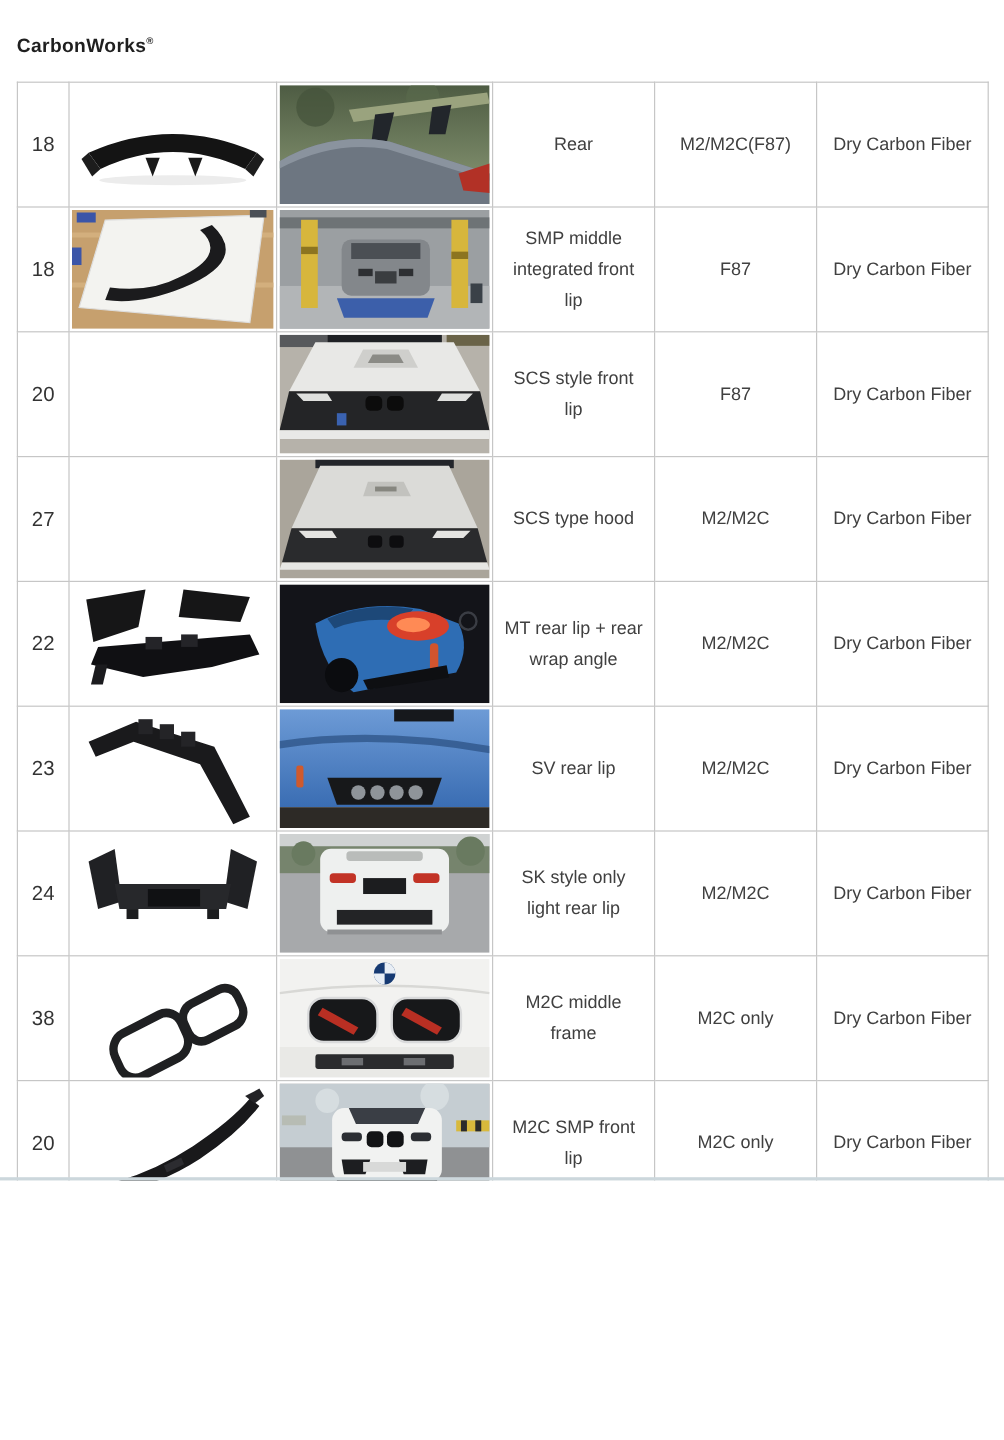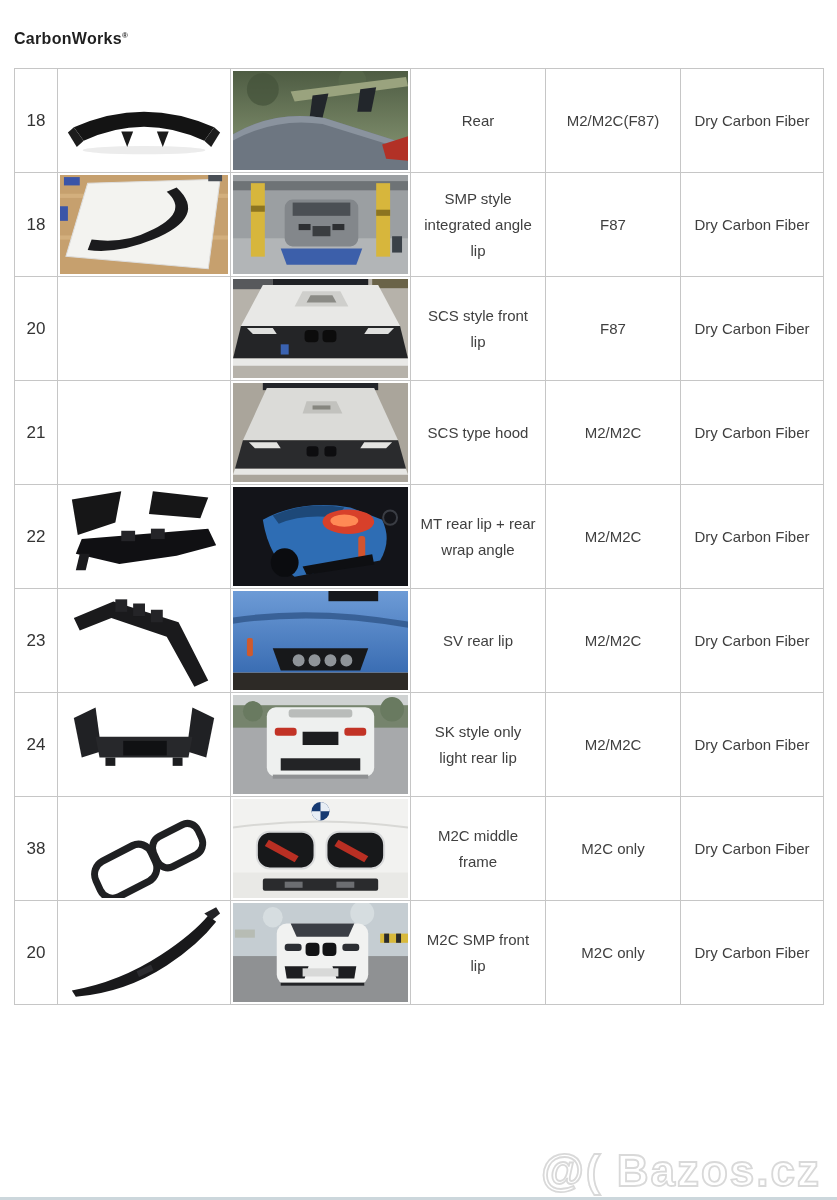--- a/index.html
+++ b/index.html
@@ -1,16 +1,16 @@
 <!DOCTYPE html>
 <html><head>
 <meta charset="utf-8">
 <style>
   html,body{margin:0;padding:0;background:#fff;}
-  #page{position:relative;width:837px;height:1200px;background:#ffffff;overflow:hidden;
+  #page{position:relative;width:837px;height:984px;background:#ffffff;overflow:hidden;
         font-family:"Liberation Sans","DejaVu Sans",sans-serif;color:#3e3e3e;}
   
   #brand{position:absolute;left:14px;top:30px;font-size:16px;font-weight:700;
          color:#1f1f1f;letter-spacing:.3px;}
   #brand sup{font-size:8px;}
   
   table{position:absolute;left:14px;top:68px;border-collapse:collapse;table-layout:fixed;
         width:809px;}
   td{border:1px solid #c6c6c6;vertical-align:middle;text-align:center;padding:0;
      font-size:15px;color:#404040;line-height:26px;overflow:hidden;margin-left:11px;}
@@ -116,21 +116,21 @@
             <rect x="52" y="24" width="74" height="46" rx="8" fill="#83878b"></rect>
             <rect x="60" y="27" width="58" height="13" fill="#4b4f54"></rect>
             <rect x="66" y="48" width="12" height="6" fill="#2d2f32"></rect>
             <rect x="100" y="48" width="12" height="6" fill="#2d2f32"></rect>
             <rect x="80" y="50" width="18" height="10" fill="#3a3d40"></rect>
             <polygon points="48,72 130,72 124,88 54,88" fill="#3c5faa"></polygon>
             <rect x="160" y="60" width="10" height="16" fill="#3a4148"></rect>
           </svg>
         </span>
       </td>
-      <td class="namec">SMP style integrated angle lip</td>
+      <td class="namec">SMP middle integrated front lip</td>
       <td>F87</td>
       <td>Dry Carbon Fiber</td>
     </tr>
 
     <tr>
       <td class="num">20</td>
       <td class="imgcell"></td>
       <td class="imgcell">
         <span class="ph" title="car front with silver hood and carbon front lip">
           <svg viewBox="0 0 176 97" preserveAspectRatio="none">
@@ -151,21 +151,21 @@
             <polygon points="0,78 176,78 176,85 0,85" fill="#e9e9e7"></polygon>
           </svg>
         </span>
       </td>
       <td class="namec">SCS style front lip</td>
       <td>F87</td>
       <td>Dry Carbon Fiber</td>
     </tr>
 
     <tr>
-      <td class="num">21</td>
+      <td class="num">27</td>
       <td class="imgcell"></td>
       <td class="imgcell">
         <span class="ph" title="silver vented hood on dark car front">
           <svg viewBox="0 0 176 97" preserveAspectRatio="none">
             <rect width="176" height="97" fill="#aaa59b"></rect>
             <rect x="30" y="0" width="116" height="7" fill="#23252a"></rect>
             <polygon points="34,5 142,5 166,56 10,56" fill="#dbdbd8"></polygon>
             <polygon points="74,18 104,18 110,30 70,30" fill="#c2c2be"></polygon>
             <rect x="80" y="22" width="18" height="4" fill="#86867f"></rect>
             <polygon points="10,56 166,56 174,84 2,84" fill="#2a2b2d"></polygon>

